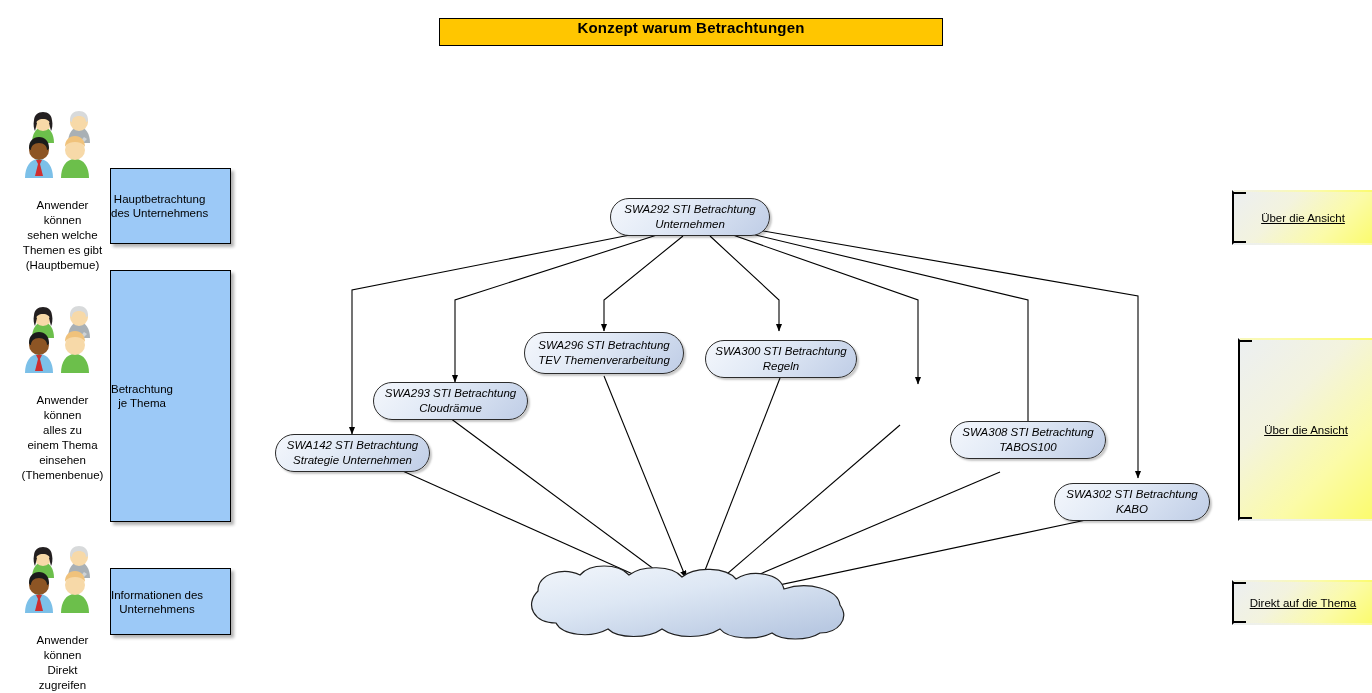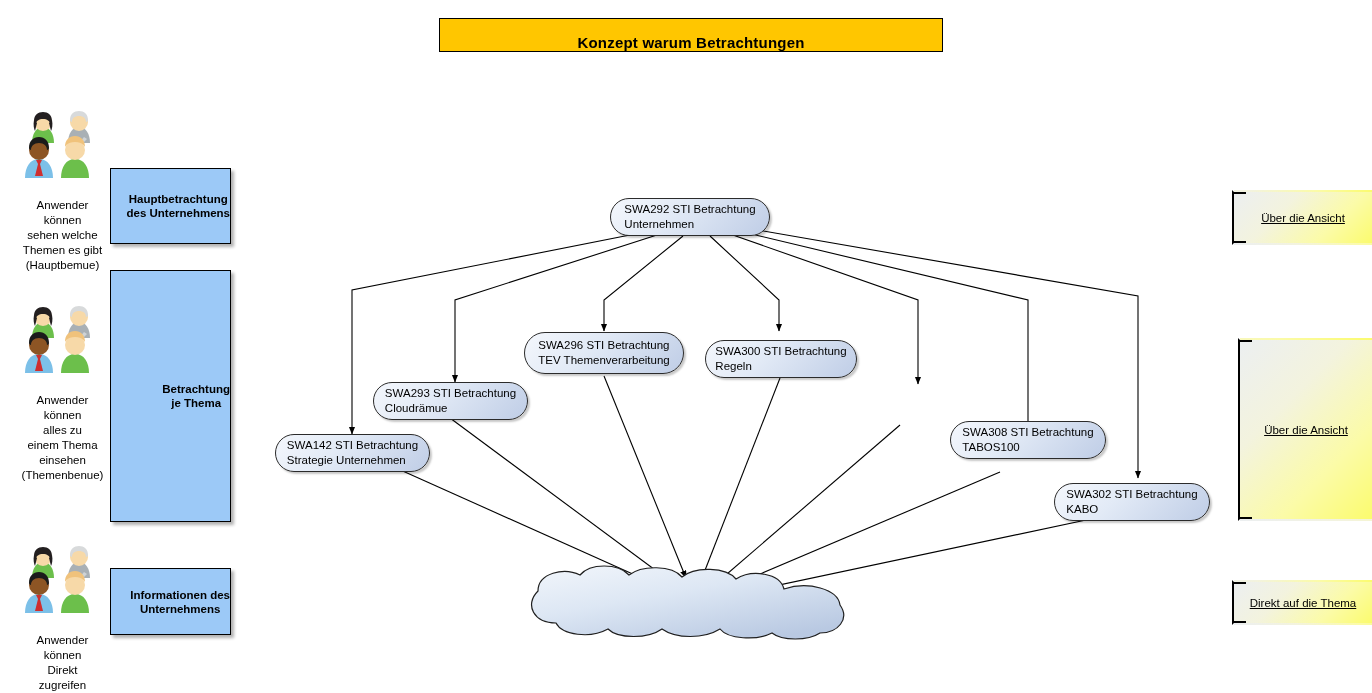--- a/index.html
+++ b/index.html
@@ -5,33 +5,33 @@
   html,body{margin:0;padding:0;background:#ffffff;}
   body{
     width:1372px;height:693px;position:relative;overflow:hidden;
     font-family:"Liberation Sans","DejaVu Sans",sans-serif;
     color:#000;
   }
   #canvas{position:absolute;inset:0;width:1372px;height:693px;}
 
   
   .title-banner{
-    position:absolute;left:439px;top:18px;width:504px;height:34px;
+    position:absolute;left:439px;top:18px;width:504px;height:28px;
     background:#FFC600;border:1px solid #000;
-    display:flex;align-items:flex-end;justify-content:center;
+    display:flex;align-items:flex-start;justify-content:center;
     font-weight:bold;font-size:15px;letter-spacing:.2px;
     box-sizing:border-box;
   }
 
   
   .bluebox{
     position:absolute;background:#9CC9F7;border:1.5px solid #000;
     box-shadow:3px 3px 3px rgba(0,0,0,.30);
-    display:flex;align-items:center;justify-content:flex-end;text-align:center;
-    font-weight:bold;font-size:11.5px;line-height:14px;box-sizing:border-box;
+    display:flex;align-items:center;justify-content:flex-start;text-align:center;
+    font-weight:normal;font-size:11.5px;line-height:14px;box-sizing:border-box;
   }
   #bluebox-0{left:110px;top:168px;width:121px;height:76px;}
   #bluebox-1{left:110px;top:270px;width:121px;height:252px;}
   #bluebox-2{left:110px;top:568px;width:121px;height:67px;}
 
   
   .persona{position:absolute;width:105px;text-align:center;}
   #persona-0{left:10px;top:110px;}
   #persona-1{left:10px;top:305px;}
   #persona-2{left:10px;top:545px;}
@@ -58,24 +58,25 @@
   #note-2{left:1232px;top:580px;width:140px;height:45px;}
   
   #note-0, #note-1, #note-2 {border-top-color:transparent;border-bottom-color:transparent;}
 
   
   .gnode{
     position:absolute;box-sizing:border-box;
     background:linear-gradient(135deg,#f4f7fc 0%,#e2eaf6 40%,#bfcde6 100%);
     border:1px solid #2b2b2b;
     border-radius:26px;
-    display:flex;align-items:center;justify-content:center;text-align:left;
+    display:flex;align-items:center;justify-content:center;text-align:center;
     font-size:11.5px;line-height:15px;color:#000;
     box-shadow:2px 2px 2px rgba(0,0,0,.22);
     z-index:5;
+    font-style:italic;
   }
   .cloud-label{
     position:absolute;z-index:6;text-align:center;font-size:11.5px;line-height:15px;
     left:600px;top:593px;width:180px;
   }
   svg.edges{position:absolute;left:0;top:0;width:1372px;height:693px;z-index:1;}
   svg.cloudsvg{position:absolute;left:490px;top:565px;width:400px;height:76px;z-index:2;}
 </style>
 </head>
 <body>

